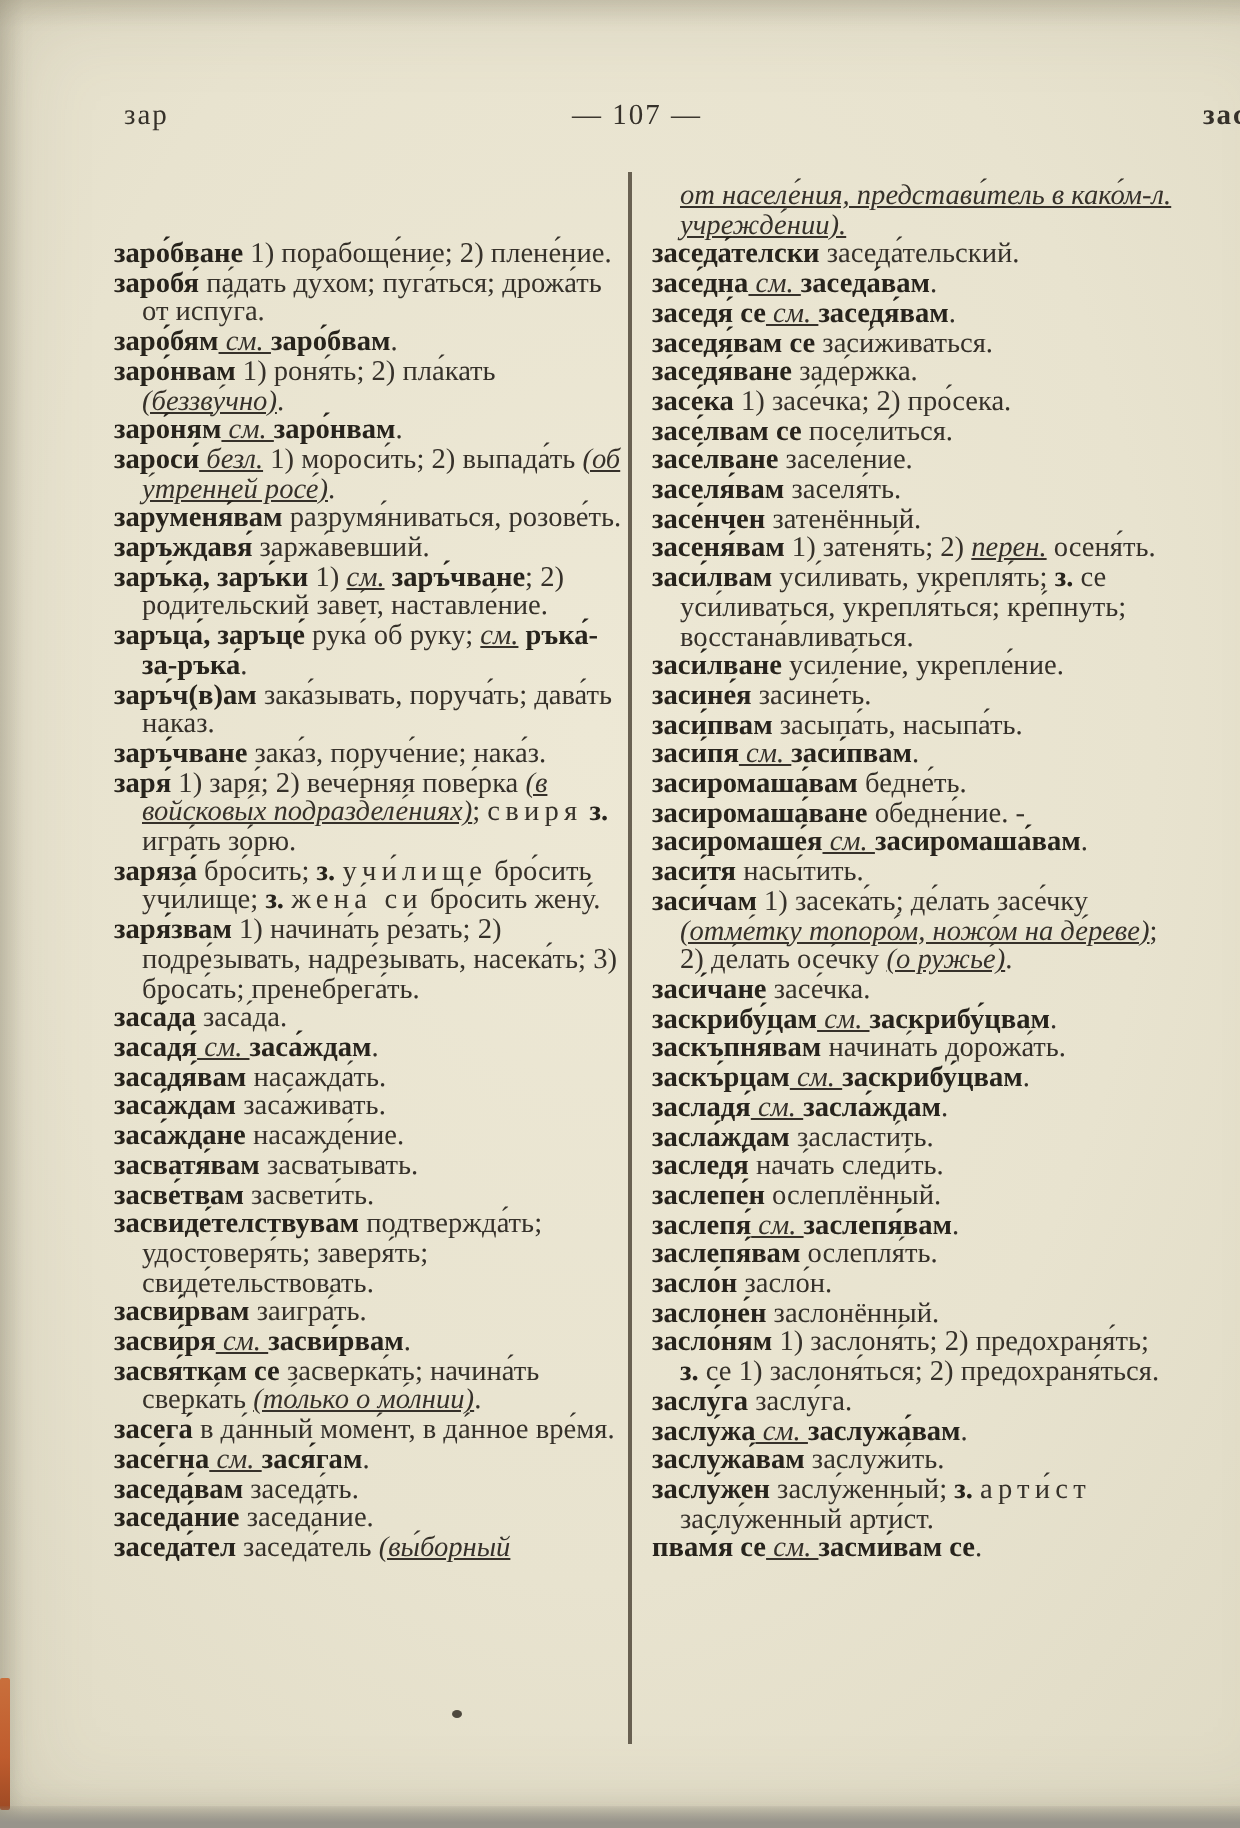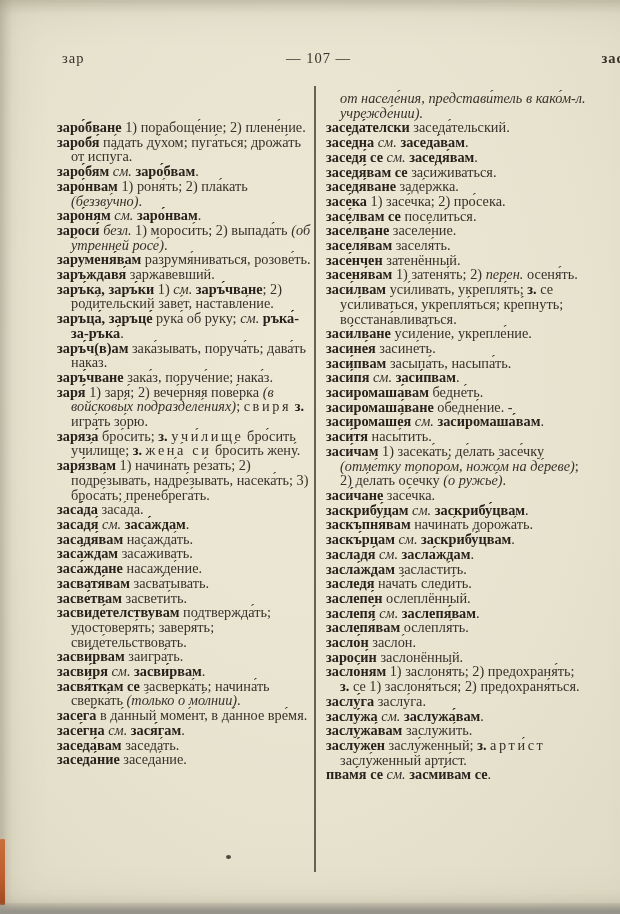--- a/index.html
+++ b/index.html
@@ -30,21 +30,21 @@
   .header .hleft{position:absolute;left:62px;letter-spacing:1px;}
   .header .hcenter{position:absolute;left:0;right:0;text-align:center;transform:translateX(-10px);letter-spacing:1px;}
   .header .hright{position:absolute;right:33px;letter-spacing:1px;font-weight:700;}
   .col{position:absolute;top:91px;font-size:14.3px;line-height:14.7px;text-align:left;}
   .col-left{left:57px;width:254px;margin-top:29px;}
   .col-right{left:326px;width:260px;}
   .entry{margin:0;text-indent:-14px;padding-left:14px;}
   .entry.cont{text-indent:0;}
   .seg-hw{font-weight:bold;color:var(--ink-strong);}
   .seg-n{font-weight:normal;}
-  .seg-i{font-style:italic;}
+  .seg-i{font-style:italic;text-decoration:underline;}
   .seg-b{font-weight:bold;color:var(--ink-strong);}
   .seg-sp{letter-spacing:2.6px;}
   .divider{position:absolute;left:314px;top:86px;width:2px;height:786px;background:var(--divider);opacity:.8;}
   .ink-dot{position:absolute;left:226px;top:855px;width:5px;height:4px;border-radius:50%;background:rgba(50,45,36,0.85);}
   .red-strip{position:absolute;left:0;bottom:9px;width:5px;height:66px;border-radius:1px;
     background:linear-gradient(180deg,#c96f3c,var(--edge-red) 60%,#9e4a24);}
   .bottom-band{position:absolute;left:0;bottom:0;width:620px;height:11px;
     background:linear-gradient(180deg, rgba(130,125,110,0.12), var(--bottom-band) 75%);}
 </style>
 </head>
@@ -81,20 +81,21 @@
       <p class="entry"><span class="seg-hw">засватя́вам</span><span class="seg-n"> засва́тывать.</span></p>
       <p class="entry"><span class="seg-hw">засве́твам</span><span class="seg-n"> засвети́ть.</span></p>
       <p class="entry"><span class="seg-hw">засвиде́телствувам</span><span class="seg-n"> подтвержда́ть; удостоверя́ть; заверя́ть; свиде́тельствовать.</span></p>
       <p class="entry"><span class="seg-hw">засви́рвам</span><span class="seg-n"> заигра́ть.</span></p>
       <p class="entry"><span class="seg-hw">засви́ря</span><span class="seg-i"> см. </span><span class="seg-hw">засви́рвам</span><span class="seg-n">.</span></p>
       <p class="entry"><span class="seg-hw">засвя́ткам се</span><span class="seg-n"> засверка́ть; начина́ть сверка́ть </span><span class="seg-i">(то́лько о мо́лнии)</span><span class="seg-n">.</span></p>
       <p class="entry"><span class="seg-hw">засега́</span><span class="seg-n"> в да́нный моме́нт, в да́нное вре́мя.</span></p>
       <p class="entry"><span class="seg-hw">засе́гна</span><span class="seg-i"> см. </span><span class="seg-hw">зася́гам</span><span class="seg-n">.</span></p>
       <p class="entry"><span class="seg-hw">заседа́вам</span><span class="seg-n"> заседа́ть.</span></p>
       <p class="entry"><span class="seg-hw">заседа́ние</span><span class="seg-n"> заседа́ние.</span></p>
+      <p class="entry"><span class="seg-hw">заседа́тел</span><span class="seg-n"> заседа́тель </span><span class="seg-i">(вы́борный</span></p>
     </div>
   <div class="divider"></div>
   <div class="col col-right">
       <p class="entry cont"><span class="seg-i">от населе́ния, представи́тель в како́м-л. учрежде́нии).</span></p>
       <p class="entry"><span class="seg-hw">заседа́телски</span><span class="seg-n"> заседа́тельский.</span></p>
       <p class="entry"><span class="seg-hw">засе́дна</span><span class="seg-i"> см. </span><span class="seg-hw">заседа́вам</span><span class="seg-n">.</span></p>
       <p class="entry"><span class="seg-hw">заседя́ се</span><span class="seg-i"> см. </span><span class="seg-hw">заседя́вам</span><span class="seg-n">.</span></p>
       <p class="entry"><span class="seg-hw">заседя́вам се</span><span class="seg-n"> заси́живаться.</span></p>
       <p class="entry"><span class="seg-hw">заседя́ване</span><span class="seg-n"> заде́ржка.</span></p>
       <p class="entry"><span class="seg-hw">засе́ка</span><span class="seg-n"> 1) засе́чка; 2) про́сека.</span></p>
@@ -117,21 +118,21 @@
       <p class="entry"><span class="seg-hw">заскрибу́цам</span><span class="seg-i"> см. </span><span class="seg-hw">заскрибу́цвам</span><span class="seg-n">.</span></p>
       <p class="entry"><span class="seg-hw">заскъпня́вам</span><span class="seg-n"> начина́ть дорожа́ть.</span></p>
       <p class="entry"><span class="seg-hw">заскъ́рцам</span><span class="seg-i"> см. </span><span class="seg-hw">заскрибу́цвам</span><span class="seg-n">.</span></p>
       <p class="entry"><span class="seg-hw">засладя́</span><span class="seg-i"> см. </span><span class="seg-hw">засла́ждам</span><span class="seg-n">.</span></p>
       <p class="entry"><span class="seg-hw">засла́ждам</span><span class="seg-n"> засласти́ть.</span></p>
       <p class="entry"><span class="seg-hw">заследя́</span><span class="seg-n"> нача́ть следи́ть.</span></p>
       <p class="entry"><span class="seg-hw">заслепе́н</span><span class="seg-n"> ослеплённый.</span></p>
       <p class="entry"><span class="seg-hw">заслепя́</span><span class="seg-i"> см. </span><span class="seg-hw">заслепя́вам</span><span class="seg-n">.</span></p>
       <p class="entry"><span class="seg-hw">заслепя́вам</span><span class="seg-n"> ослепля́ть.</span></p>
       <p class="entry"><span class="seg-hw">засло́н</span><span class="seg-n"> засло́н.</span></p>
-      <p class="entry"><span class="seg-hw">зароси́н</span><span class="seg-n"> заслонённый.</span></p>
+      <p class="entry"><span class="seg-hw">заслоне́н</span><span class="seg-n"> заслонённый.</span></p>
       <p class="entry"><span class="seg-hw">засло́ням</span><span class="seg-n"> 1) заслоня́ть; 2) предохраня́ть; </span><span class="seg-b">з.</span><span class="seg-n"> се 1) заслоня́ться; 2) предохраня́ться.</span></p>
       <p class="entry"><span class="seg-hw">заслу́га</span><span class="seg-n"> заслу́га.</span></p>
       <p class="entry"><span class="seg-hw">заслу́жа</span><span class="seg-i"> см. </span><span class="seg-hw">заслужа́вам</span><span class="seg-n">.</span></p>
       <p class="entry"><span class="seg-hw">заслужа́вам</span><span class="seg-n"> заслужи́ть.</span></p>
       <p class="entry"><span class="seg-hw">заслу́жен</span><span class="seg-n"> заслу́женный; </span><span class="seg-b">з. </span><span class="seg-sp">арти́ст</span><span class="seg-n"> заслу́женный арти́ст.</span></p>
       <p class="entry"><span class="seg-hw">пвам́я се</span><span class="seg-i"> см. </span><span class="seg-hw">засми́вам се</span><span class="seg-n">.</span></p>
     </div>
 
   <div class="ink-dot"></div>
   <div class="red-strip"></div>

